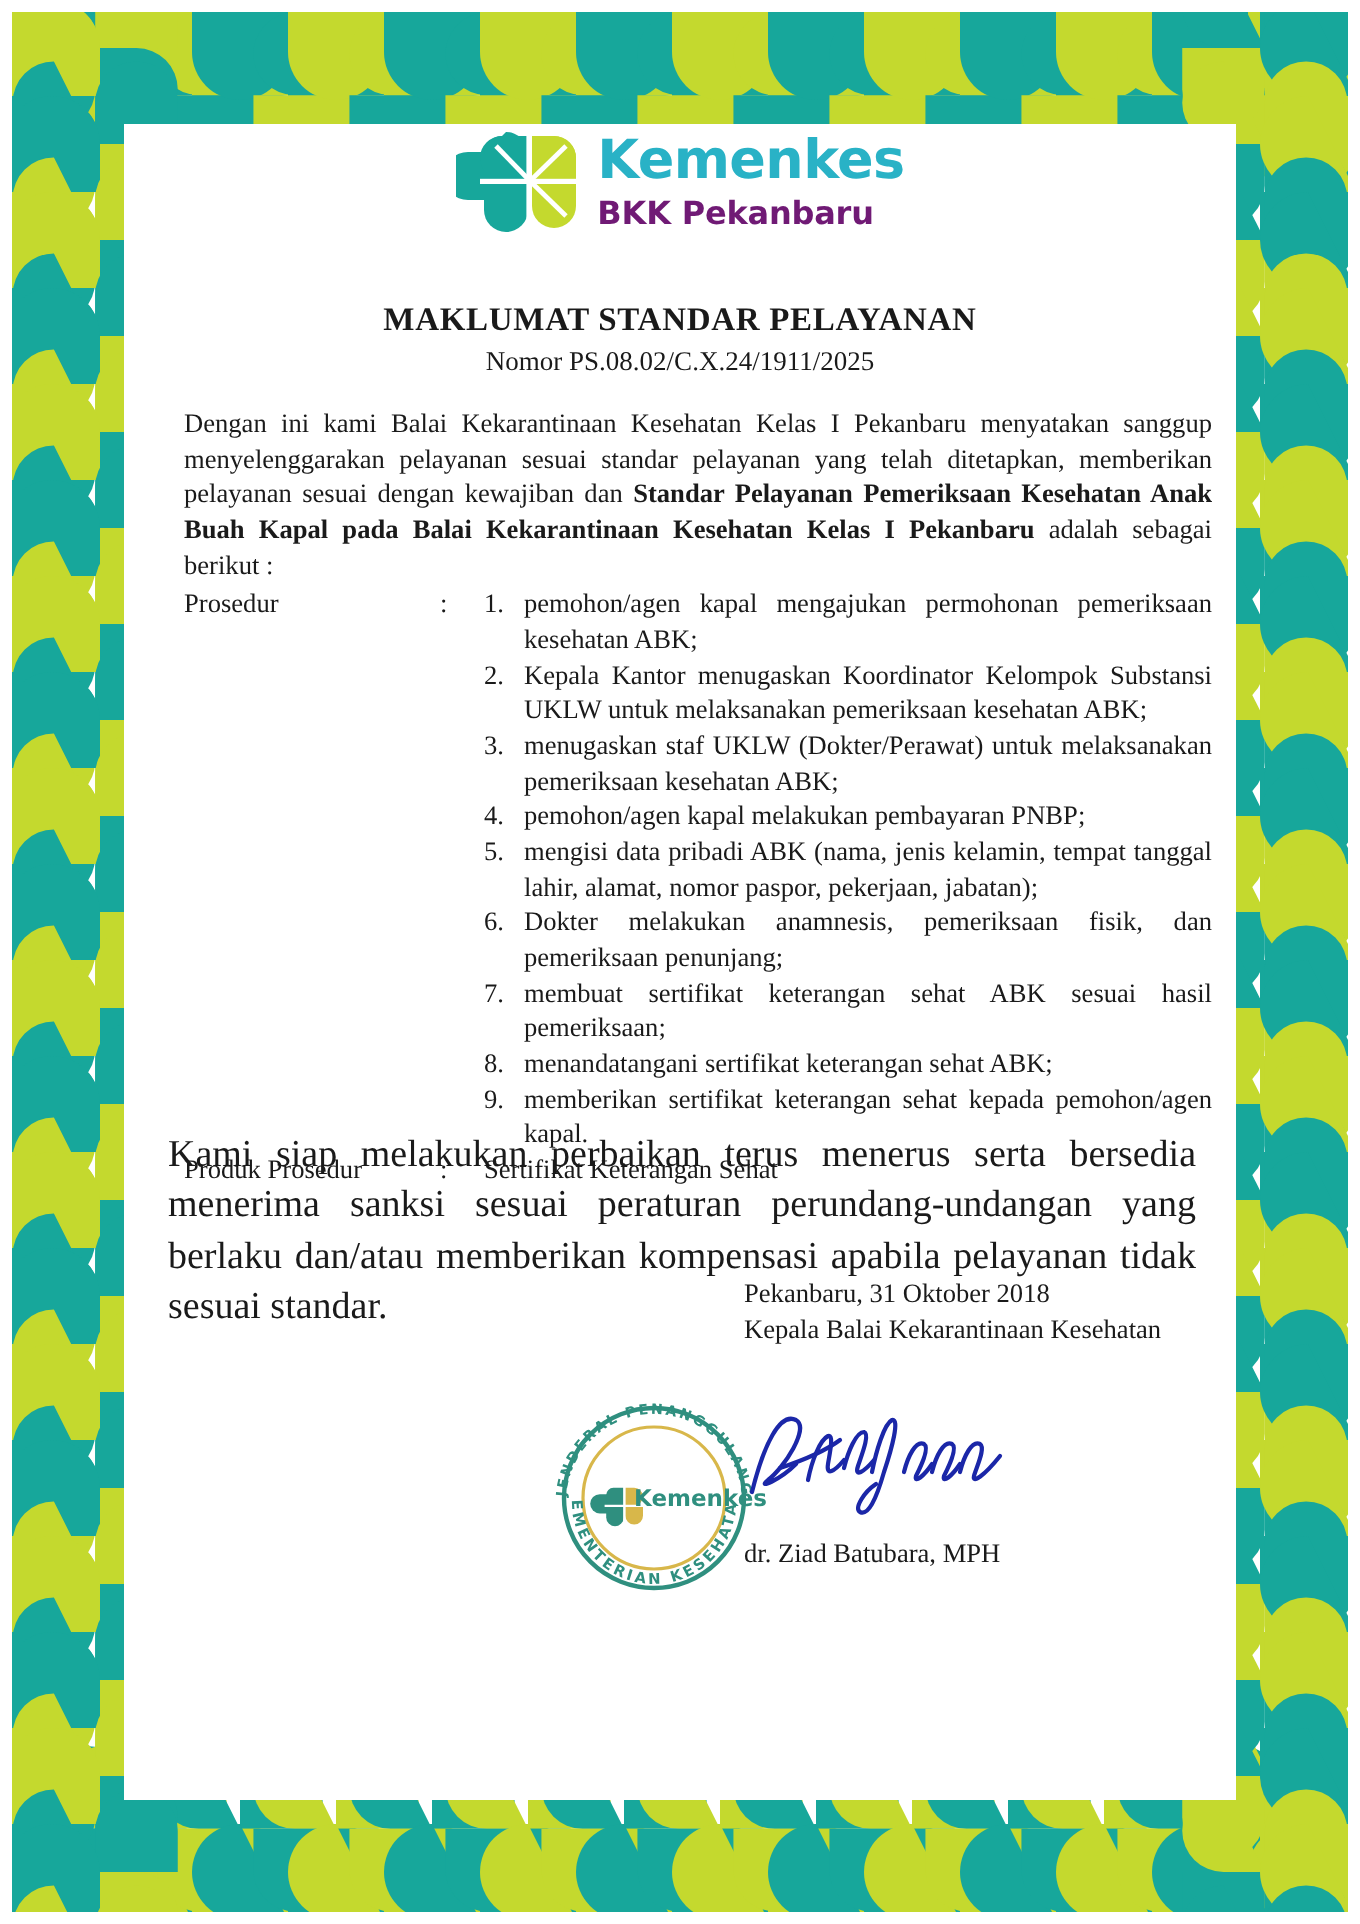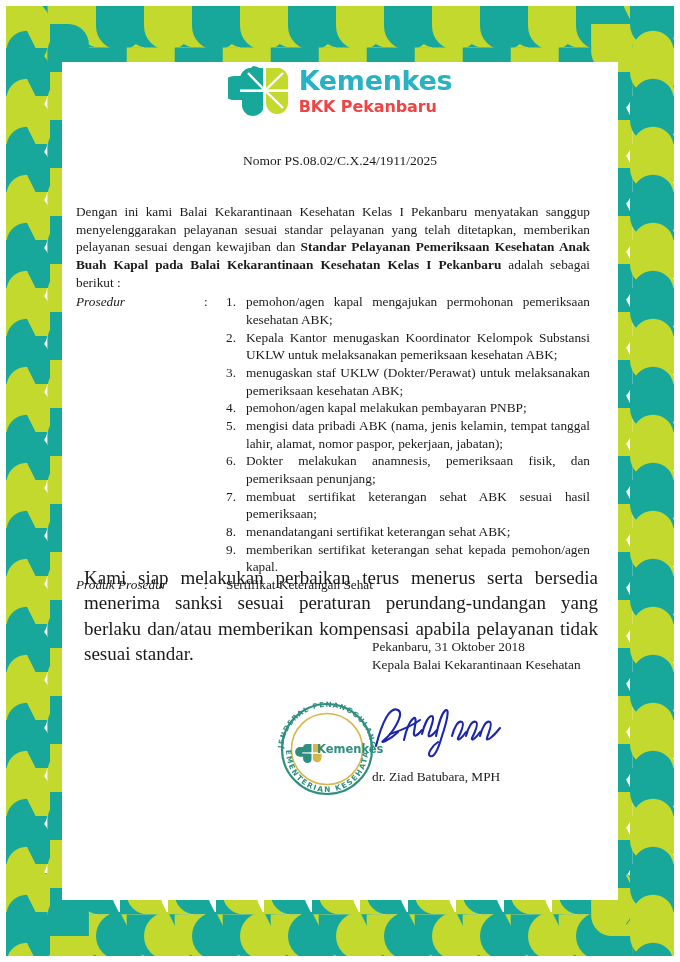--- a/index.html
+++ b/index.html
@@ -61,21 +61,21 @@
     font-family: "DejaVu Sans", sans-serif;
     font-weight: bold;
     font-size: 27px;
     color: #29b2c6;
     letter-spacing: -0.3px;
   }
   .logo-sub {
     font-family: "DejaVu Sans", sans-serif;
     font-weight: bold;
     font-size: 16px;
-    color: #ef4444;
+    color: #701a75;
     margin-top: 5px;
     letter-spacing: -0.1px;
   }
 
   
   .title-block {
     position: absolute;
     left: 0;
     top: 150px;
     width: 680px;
@@ -90,42 +90,42 @@
   }
   .doc-number {
     font-family: "Liberation Serif", serif;
     font-size: 13.5px;
     margin-top: 3px;
   }
 
   
   .body-area {
     position: absolute;
-    left: 76px;
+    left: 92px;
     top: 203px;
     width: 514px;
   }
   .para {
     font-size: 13.3px;
     line-height: 1.33;
     text-align: justify;
     text-justify: inter-word;
     margin: 0;
   }
   .para b { font-weight: bold; }
 
   
   .fields { margin-top: 2px; }
   .field-row {
     display: flex;
     align-items: flex-start;
     font-size: 13.3px;
     line-height: 1.33;
   }
-  .field-label { width: 128px; flex: none; font-style: italic; }
+  .field-label { width: 128px; flex: none; }
   .field-colon { width: 22px; flex: none; }
   .field-value { flex: 1; }
 
   ol.proc-list {
     margin: 0;
     padding: 0;
     list-style: none;
   }
   ol.proc-list li {
     display: flex;
@@ -839,20 +839,21 @@
         </svg>
       </div>
       <div class="logo-words">
         <div class="logo-kemenkes">Kemenkes</div>
         <div class="logo-sub">BKK Pekanbaru</div>
       </div>
     </div>
   </div>
 
   <div class="title-block">
+    <div class="doc-title">MAKLUMAT STANDAR PELAYANAN</div>
     <div class="doc-number">Nomor PS.08.02/C.X.24/1911/2025</div>
   </div>
 
   <div class="body-area">
     <p class="para"><span>Dengan ini kami Balai Kekarantinaan Kesehatan Kelas I Pekanbaru menyatakan sanggup menyelenggarakan pelayanan sesuai standar pelayanan yang telah ditetapkan, memberikan pelayanan sesuai dengan kewajiban dan </span><b>Standar Pelayanan Pemeriksaan Kesehatan Anak Buah Kapal pada Balai Kekarantinaan Kesehatan Kelas I Pekanbaru</b><span> adalah sebagai berikut :</span></p>
 
     <div class="fields">
       <div class="field-row">
         <div class="field-label">Prosedur</div>
         <div class="field-colon">:</div>

